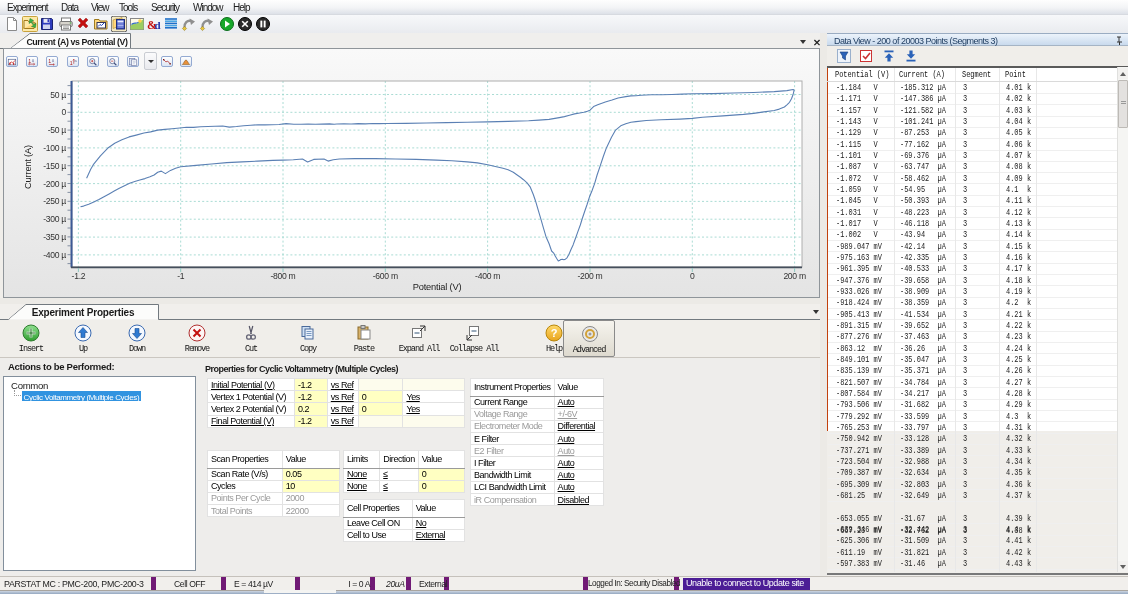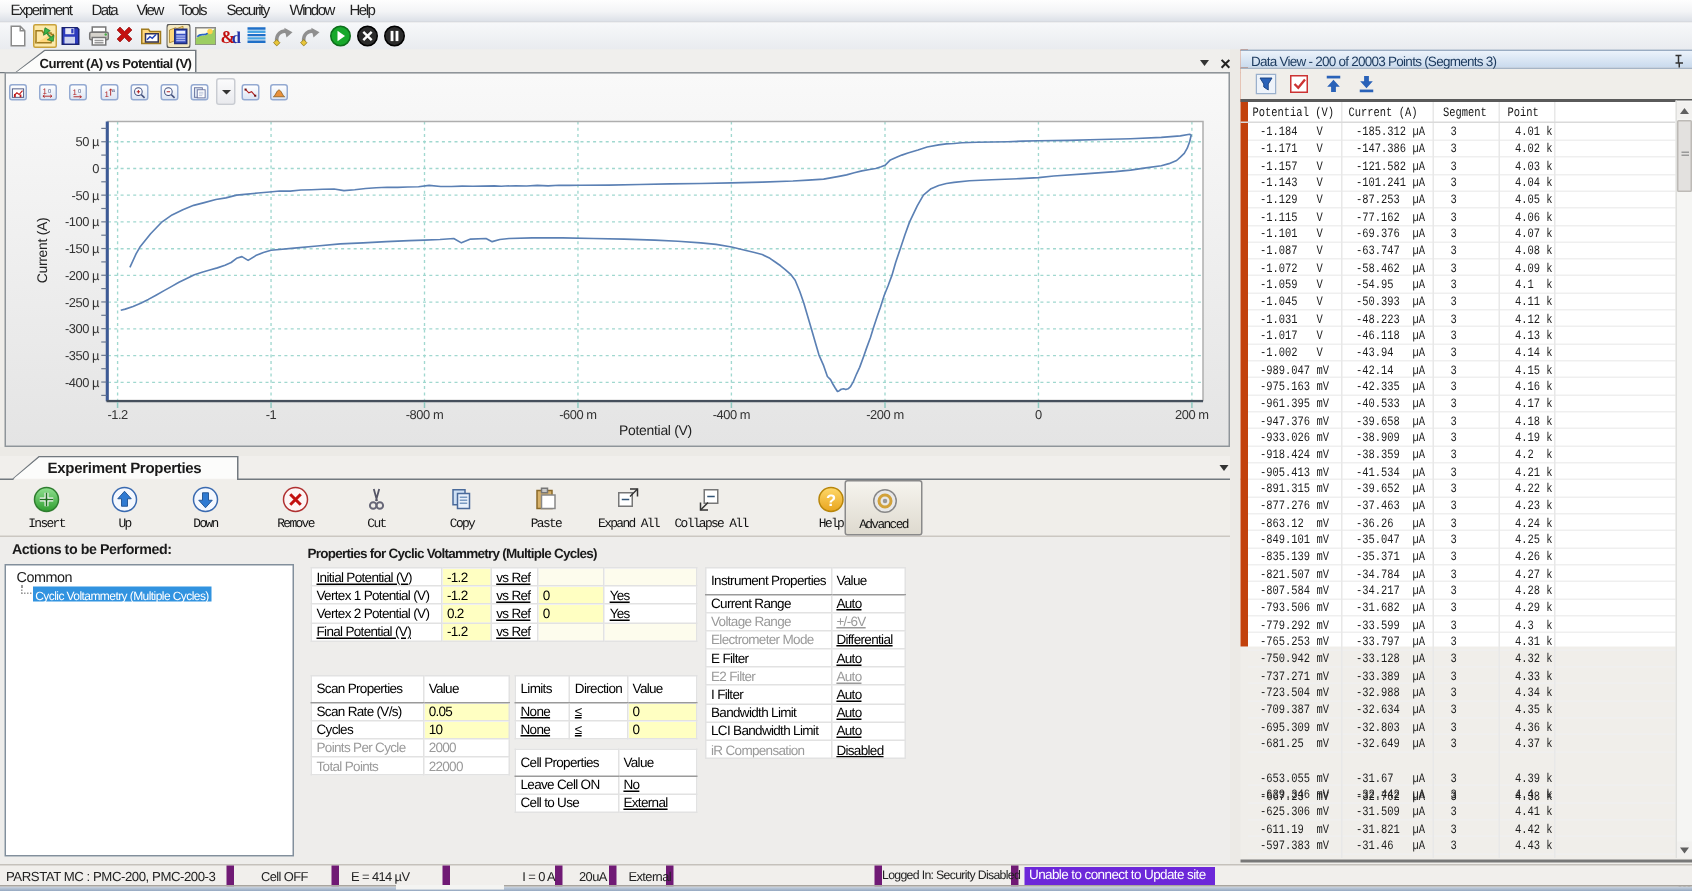--- a/index.html
+++ b/index.html
@@ -22,21 +22,21 @@
 #lower{position:absolute;left:0;top:358px;width:820px;height:218px;background:#eeedeb}
 table.pt{border-collapse:collapse;position:absolute;background:#fff;font-size:9px;letter-spacing:-0.45px;color:#000}
 table.pt td{border:1px solid #e2e2e2;padding:0 3px;height:12.2px;white-space:nowrap;overflow:hidden}
 table.pt tr.hd td{border-bottom:1px solid #9a9a9a;color:#000;height:17.5px}
 table.pt{border:1px solid #9a9a9a}
 td.yel{background:#ffffc2}
 td.pyel{background:#fdfced}
 .lnk{text-decoration:underline}
 .gry{color:#9a9a9a}
 
-#dvpanel{position:absolute;left:827px;top:33px;width:301px;height:398px;background:#fff;border-left:5px solid #c2410c}
+#dvpanel{position:absolute;left:827px;top:33px;width:301px;height:398px;background:#fff;border-left:1px solid #c2410c}
 #dvtitle{position:absolute;left:827px;top:33px;width:301px;height:13px;background:linear-gradient(#ecf3fb,#c9daed);border-bottom:1px solid #a5b4c5;border-top:1px solid #9aacc2;color:#1c3a5e;font-size:9px;letter-spacing:-0.5px}
 #dvtools{position:absolute;left:827px;top:46px;width:301px;height:20px;background:#f0eeea}
 .dvr{position:absolute;left:0;width:290px;height:11.33px;font-family:"Liberation Mono",monospace;font-size:8.6px;color:#1c1c1c;border-bottom:1px solid #efefef}
 .dvr span{position:absolute;top:0.5px;white-space:pre;transform:scaleX(0.81);transform-origin:0 0}
 .c1{left:8px}.c2{left:72px}.c3{left:135px}.c4{left:178px}
 
 #statusbar{position:absolute;left:0;top:576px;width:1128px;height:14px;background:#f1efec;border-top:1px solid #c5c1bb;font-size:8.6px;letter-spacing:-0.4px;color:#222}
 #statusbar .seg{position:absolute;top:0;height:14px;line-height:14px;border-right:5px solid #701a75}
 #bottomedge{position:absolute;left:0;top:590px;width:1128px;height:4px;background:linear-gradient(#cdd6e2,#94a7c0);border-top:1px solid #a9a59f}
 </style></head><body>
@@ -868,19 +868,19 @@
       <line x1="9" y1="1" x2="1" y2="9"></line>
       <line x1="9" y1="4" x2="4" y2="9"></line>
       <line x1="9" y1="7" x2="7" y2="9"></line>
     </g>
   </svg>
 <div id="statusbar">
     <div class="seg" style="left:0px;width:156px;text-align:left;padding-left:4px;font-size:8.8px;letter-spacing:-0.3px;">PARSTAT MC : PMC-200, PMC-200-3</div>
     <div class="seg" style="left:156px;width:70px;text-align:left;padding-left:18px;">Cell OFF</div>
     <div class="seg" style="left:226px;width:74px;text-align:left;padding-left:8px;">E = 414 µV</div>
     <div class="seg" style="left:300px;width:75px;text-align:right;padding-left:7px;">I = 0 A</div>
-    <div class="seg" style="left:375px;width:36px;text-align:left;padding-left:11px;">20uA</div>
+    <div class="seg" style="left:375px;width:36px;text-align:left;padding-left:11px;font-style:italic;">20uA</div>
     <div class="seg" style="left:411px;width:38px;text-align:left;padding-left:8px;">External</div>
     <div class="seg" style="left:449px;width:139px;text-align:center;"></div>
     <div class="seg" style="left:588px;width:91px;text-align:center;font-size:8.2px;letter-spacing:-0.45px;white-space:nowrap;line-height:14px;">Logged In: Security Disabled</div>
-    <div class="abs" style="left:683px;top:1px;width:127px;height:12px;background:#6d28d9;color:#fff;font-size:9px;letter-spacing:-0.4px;padding:0 0 0 3px">Unable to connect to Update site</div>
+    <div class="abs" style="left:683px;top:1px;width:127px;height:12px;background:#4c1d95;color:#fff;font-size:9px;letter-spacing:-0.4px;padding:0 0 0 3px">Unable to connect to Update site</div>
   </div>
 <div id="bottomedge"></div>
 <div class="abs" style="left:264px;top:590px;width:72px;height:3px;background:#f4f4f2"></div>
 </body></html>

